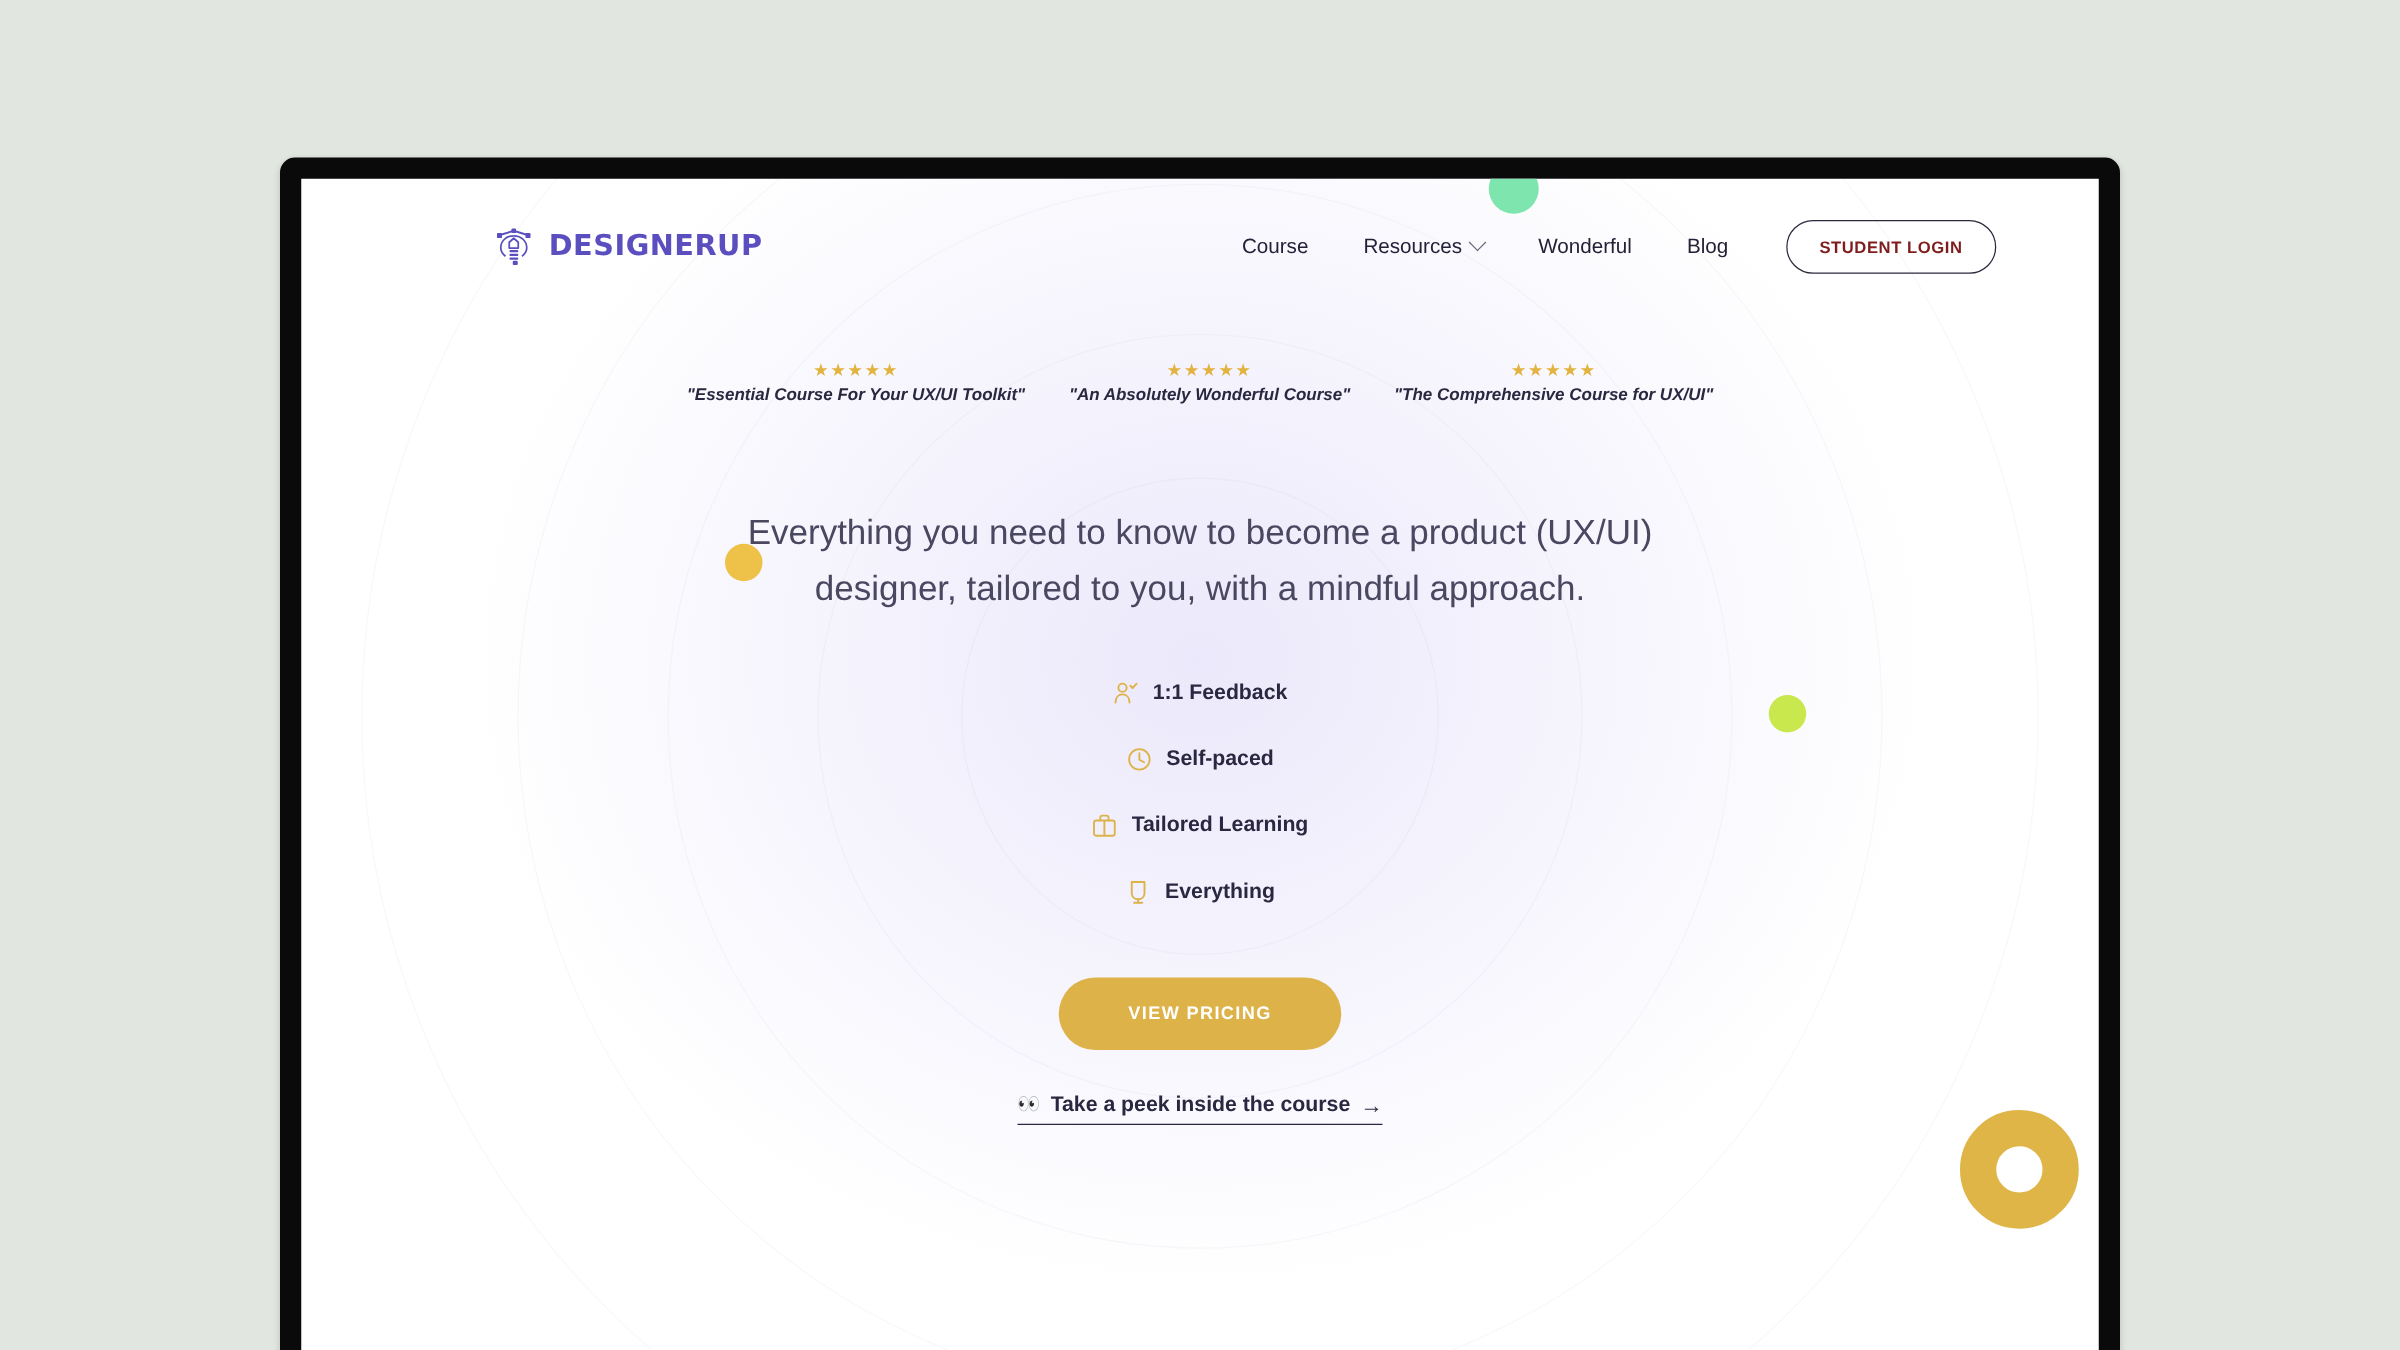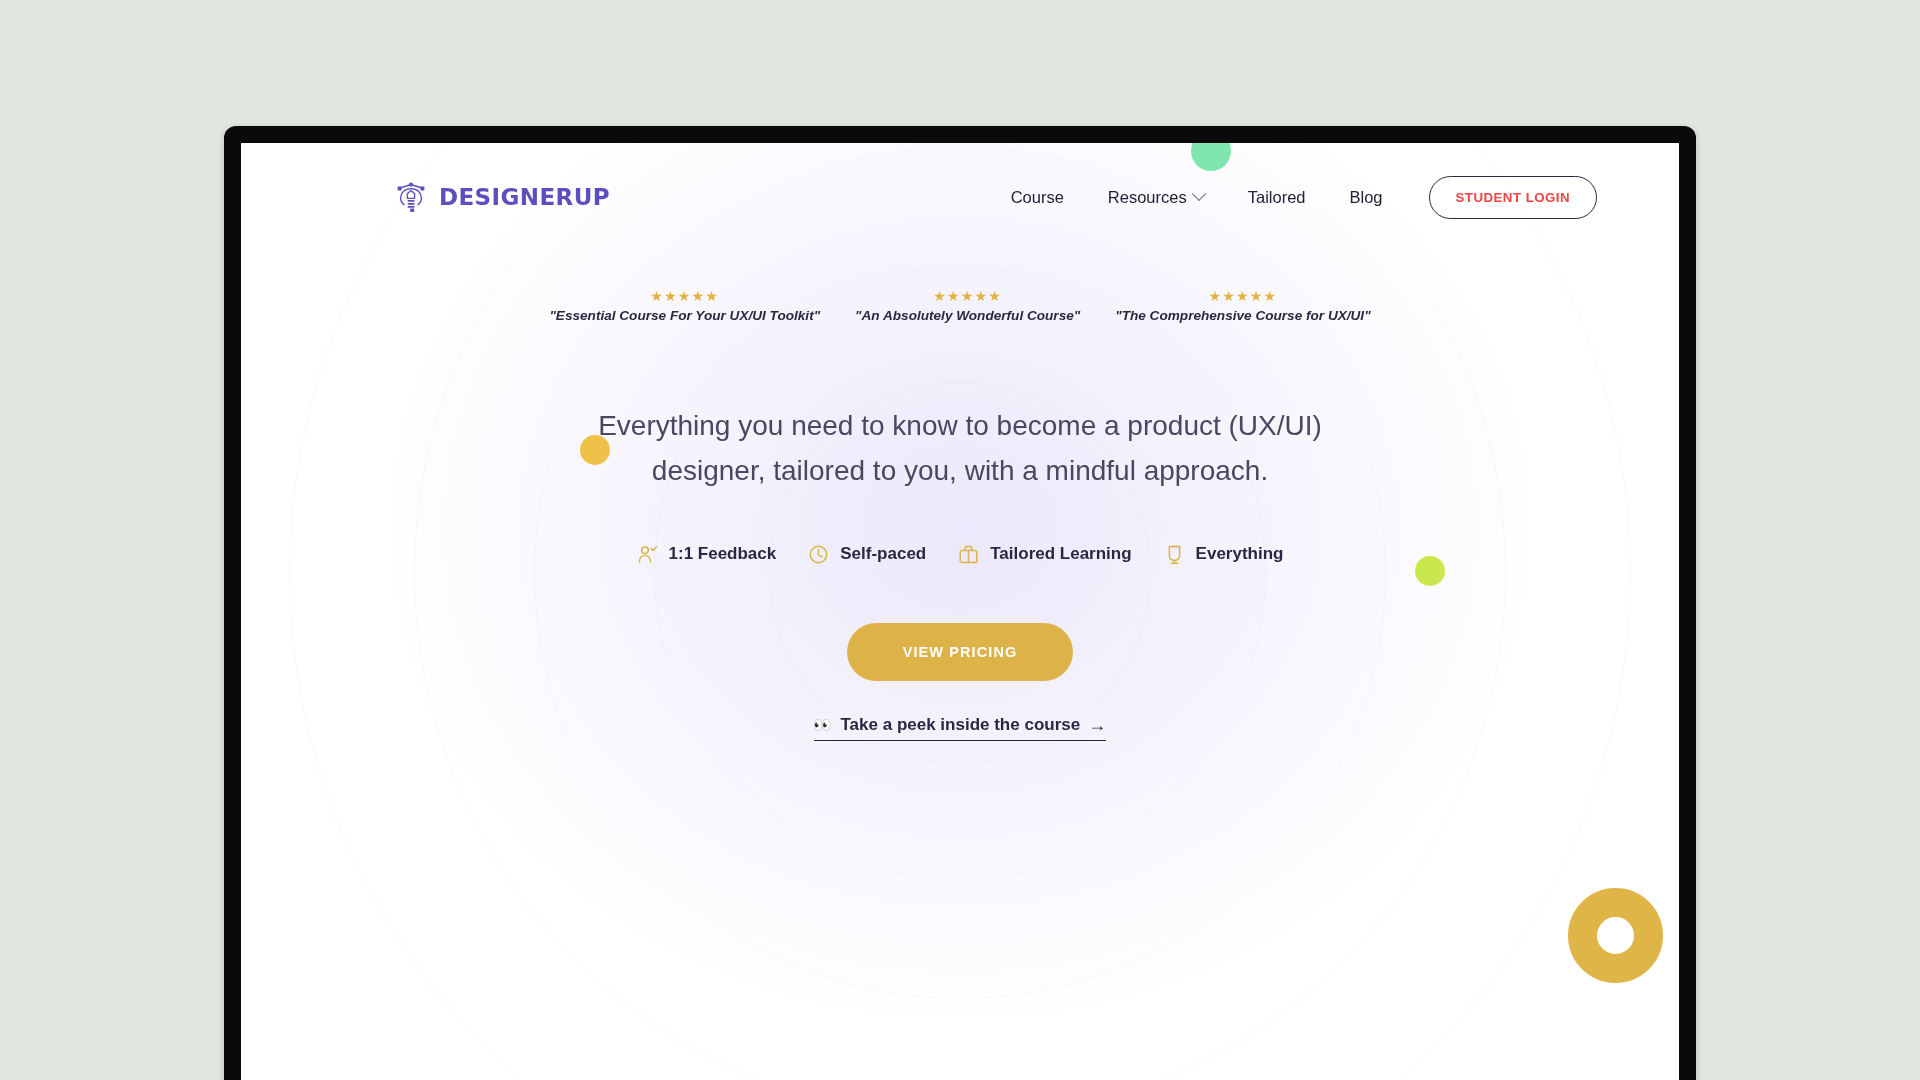--- a/index.html
+++ b/index.html
@@ -180,21 +180,21 @@
     transform: translateY(-3px) rotate(45deg);
   }
   #student-login {
     margin-left: 24px;
     border: 1.7px solid #2b2a3c;
     border-radius: 999px;
     padding: 13px 26px;
     font-size: 13.3px;
     font-weight: 700;
     letter-spacing: 0.45px;
-    color: #ef4444;
+    color: #7f1d1d;
     background: transparent;
     cursor: pointer;
     white-space: nowrap;
     font-family: "Liberation Sans", sans-serif;
   }
 
   
   #hero {
     position: absolute;
     left: 0;
@@ -266,20 +266,21 @@
     max-width: 740px;
     font-weight: 400;
   }
 
   
   #features {
     display: flex;
     align-items: center;
     gap: 32px;
     margin-top: 50px;
+    flex-direction: column;
   }
   .feature {
     display: flex;
     align-items: center;
     gap: 11px;
   }
   .feature-label {
     font-size: 17px;
     font-weight: 600;
     color: #2a2840;
@@ -366,21 +367,21 @@
 
         <nav id="main-nav">
           <a class="nav-link" href="#">
             <span>Course</span>
           </a>
           <a class="nav-link" href="#">
             <span>Resources</span>
             <i class="chev"></i>
           </a>
           <a class="nav-link" href="#">
-            <span>Tailored</span>
+            <span>Wonderful</span>
           </a>
           <a class="nav-link" href="#">
             <span>Blog</span>
           </a>
           <button id="student-login">STUDENT LOGIN</button>
         </nav>
       </header>
 
       <main id="hero">
 

